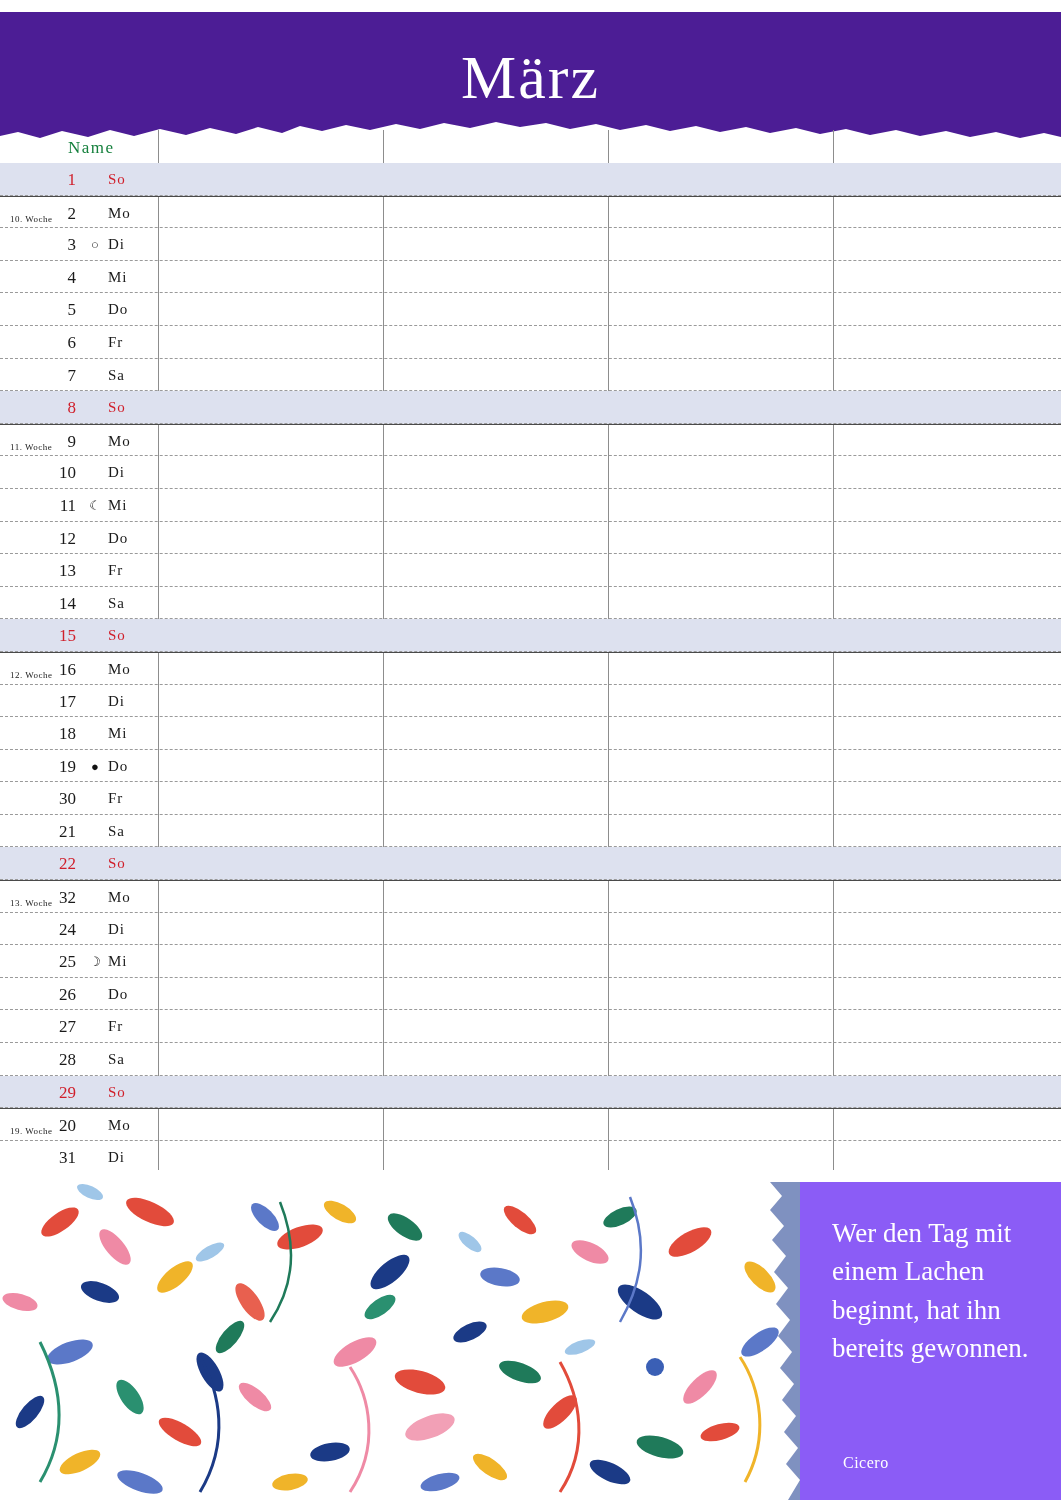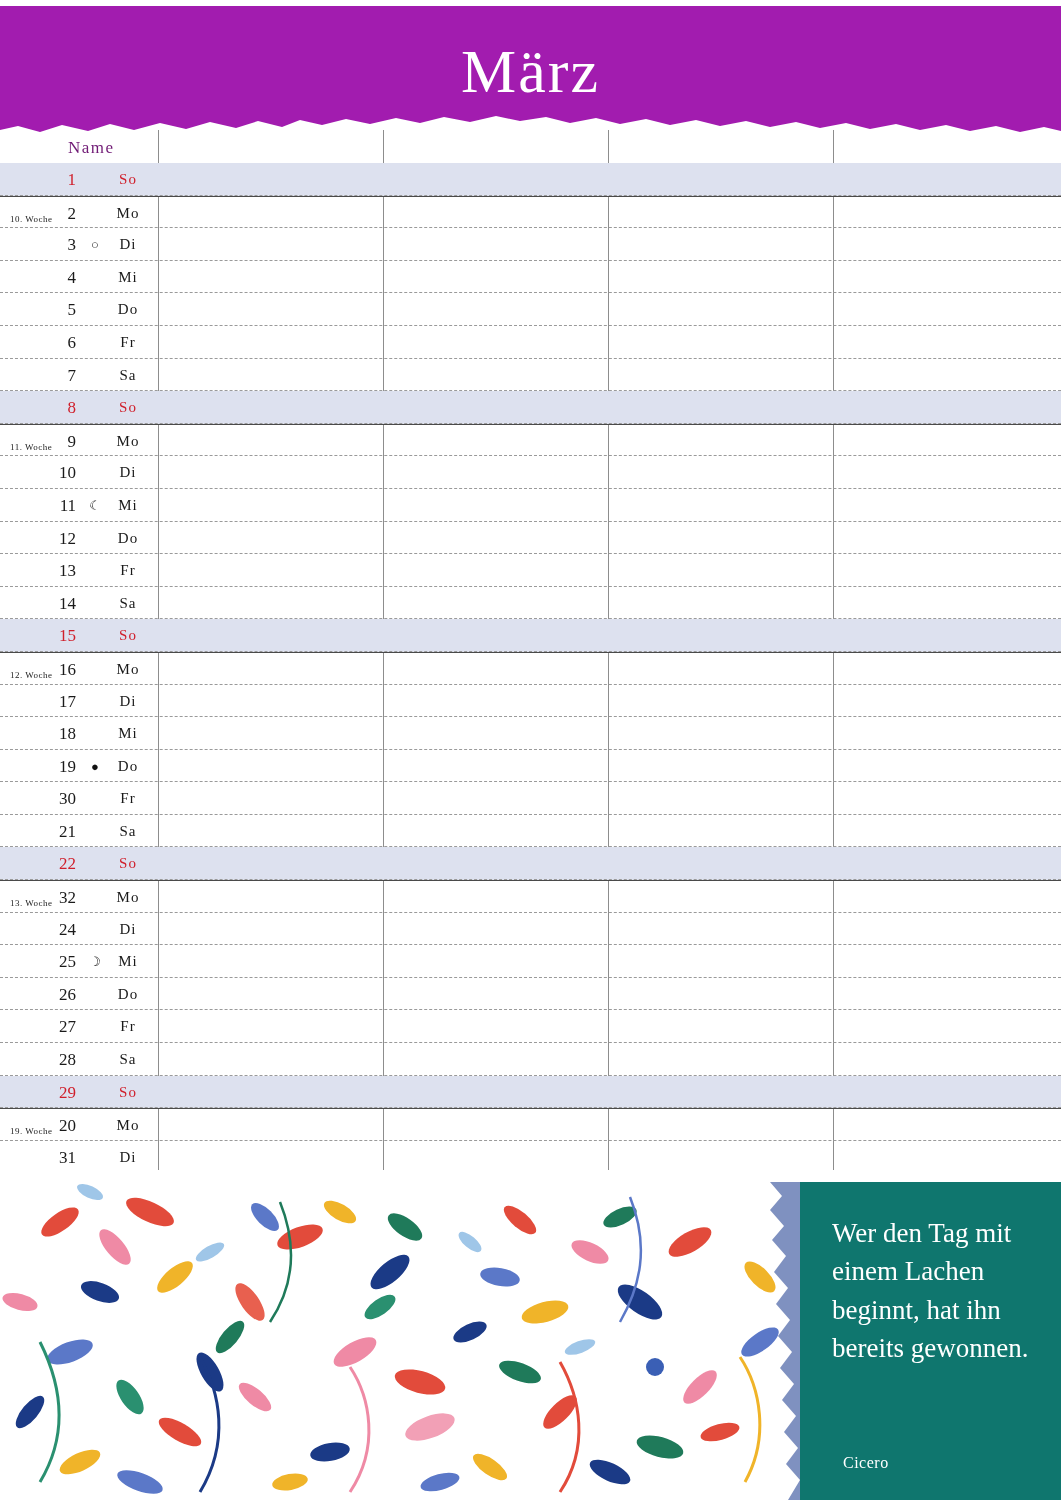--- a/index.html
+++ b/index.html
@@ -11,24 +11,24 @@
     width: 1061px;
     height: 1500px;
     position: relative;
     overflow: hidden;
     font-family: "Liberation Sans", sans-serif;
   }
 
   
   .header {
     position: absolute;
-    left: 0; top: 6px;
+    left: 0; top: 12px;
     width: 1061px;
     height: 138px;
-    background: #a21caf;
+    background: #4c1d95;
     overflow: hidden;
   }
   .month-title {
     position: absolute;
     left: 0; top: 30px;
     width: 1061px;
     text-align: center;
     color: #ffffff;
     font-family: "Liberation Serif", serif;
     font-size: 62px;
@@ -54,21 +54,21 @@
     position: relative;
     height: 33px;
   }
   .name-label {
     position: absolute;
     left: 68px;
     top: 8px;
     font-family: "Liberation Serif", serif;
     font-size: 17px;
     letter-spacing: 1.5px;
-    color: #701a75;
+    color: #15803d;
   }
 
   .row {
     position: relative;
     height: 32.6px;
     border-bottom: 1px dashed #9a9a9a;
     box-sizing: border-box;
   }
   .row.sunday {
     background: #dde1ef;
@@ -88,21 +88,21 @@
     text-align: right;
     top: 7px;
     font-family: "Liberation Serif", serif;
     font-size: 17px;
     color: #1a1a1a;
   }
   .dayname {
     position: absolute;
     left: 108px;
     width: 40px;
-    text-align: center;
+    text-align: left;
     top: 8px;
     font-family: "Liberation Serif", serif;
     font-size: 15px;
     letter-spacing: 1px;
     color: #1a1a1a;
   }
   .row.sunday .daynum,
   .row.sunday .dayname {
     color: #d01f2b;
   }
@@ -135,21 +135,21 @@
     border-left: 1px solid #8d8d8d;
   }
 
   
   .footer {
     position: absolute;
     left: 0;
     top: 1182px;
     width: 1061px;
     height: 318px;
-    background: #0f766e;
+    background: #8b5cf6;
     overflow: hidden;
   }
   .art-panel {
     position: absolute;
     left: 0;
     top: 0;
     width: 800px;
     height: 318px;
     background: #ffffff;
     overflow: hidden;

